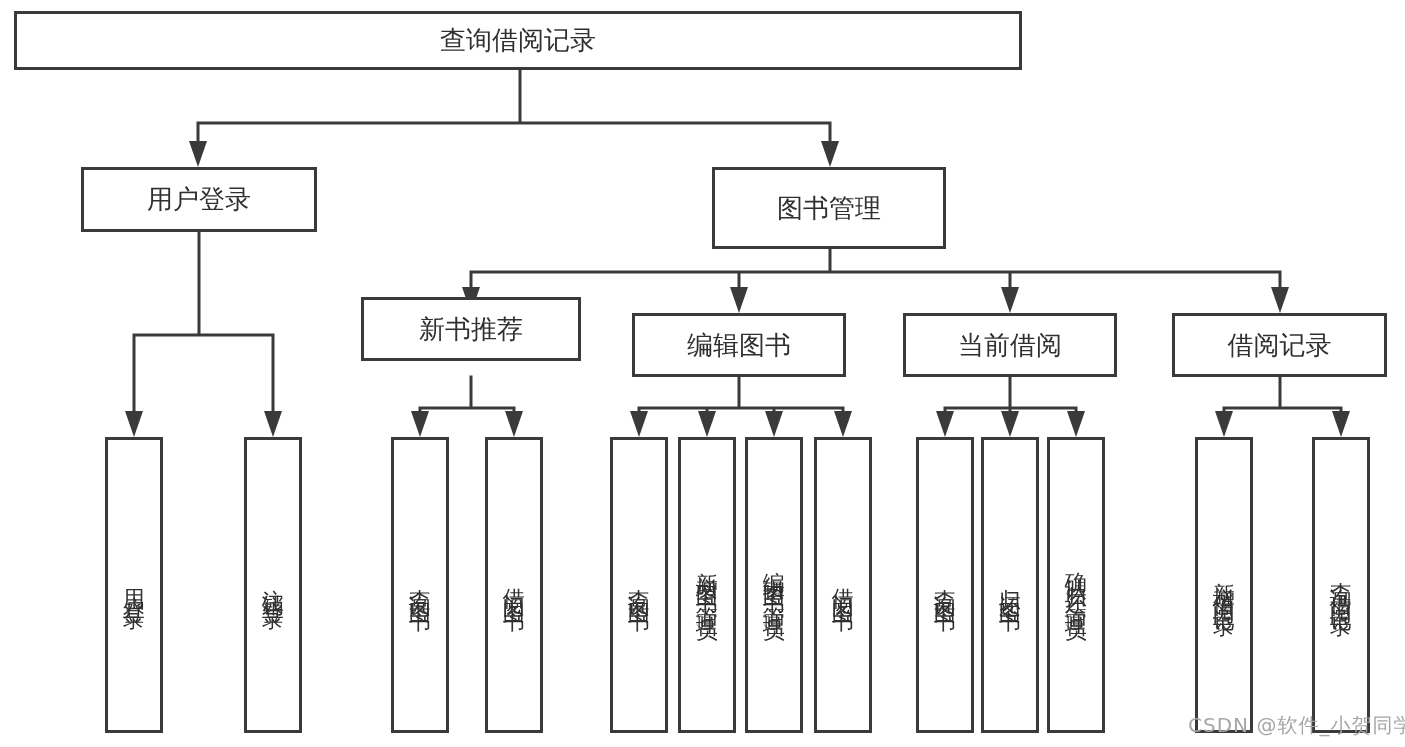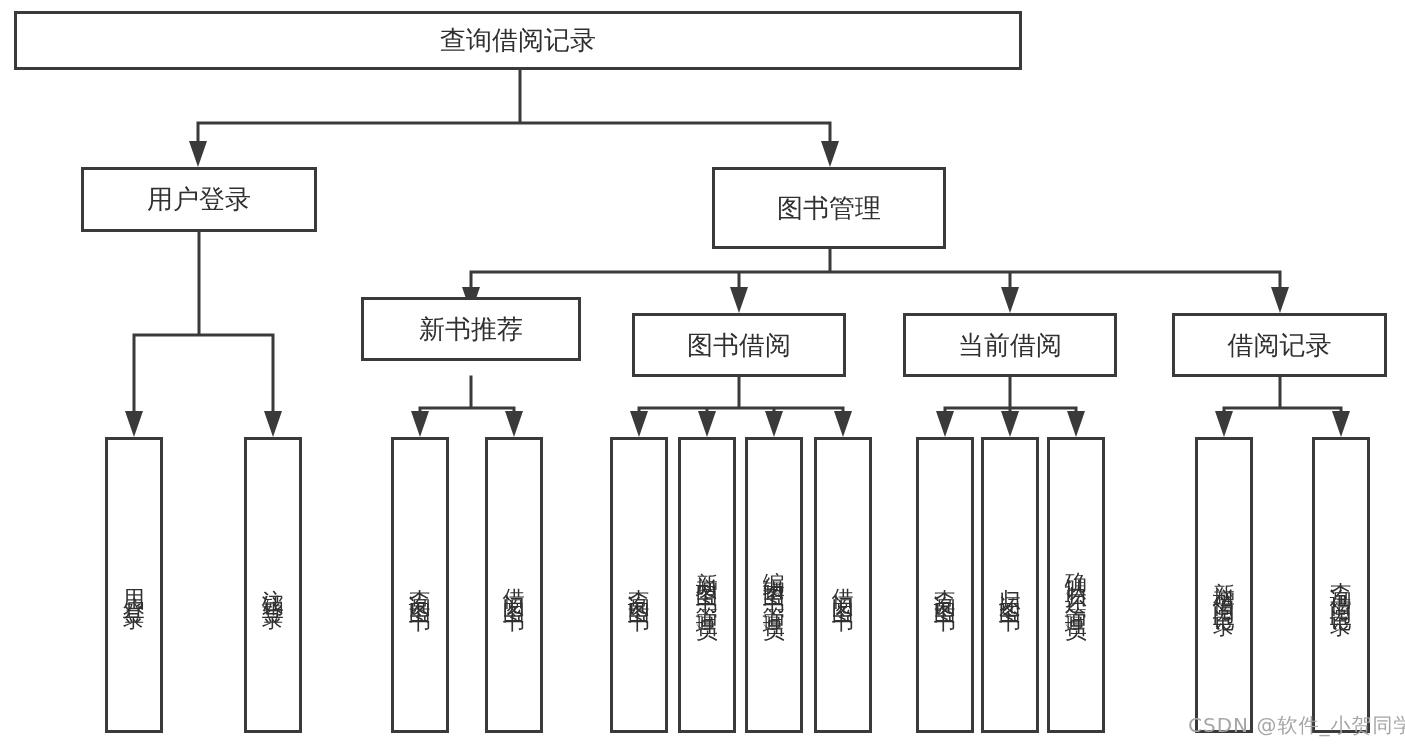--- a/index.html
+++ b/index.html
@@ -62,21 +62,21 @@
     <span>用户登录</span>
   </div>
   <div class="box hnode" style="left:712px;top:167px;width:234px;height:82px;">
     <span>图书管理</span>
   </div>
 
   <div class="box hnode" style="left:361px;top:297px;width:220px;height:64px;">
     <span>新书推荐</span>
   </div>
   <div class="box hnode" style="left:632px;top:313px;width:214px;height:64px;">
-    <span>图书借阅</span>
+    <span>编辑图书</span>
   </div>
   <div class="box hnode" style="left:903px;top:313px;width:214px;height:64px;">
     <span>当前借阅</span>
   </div>
   <div class="box hnode" style="left:1172px;top:313px;width:215px;height:64px;justify-content:center;">
     <span>借阅记录</span>
   </div>
 
   <div class="box vnode" style="left:105px;top:437px;width:58px;height:296px;">
     <span>用户登录</span>

